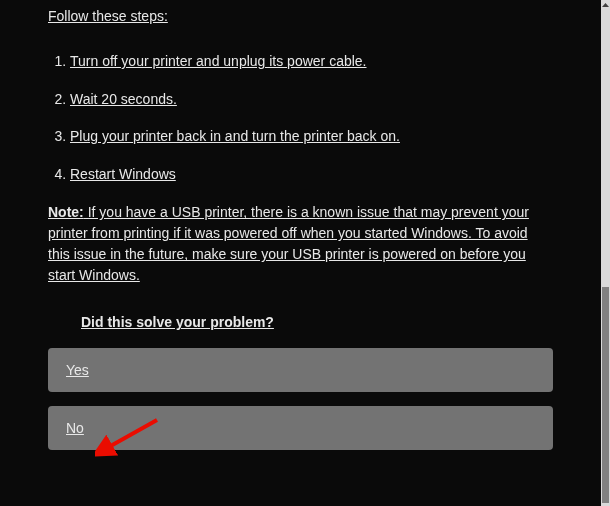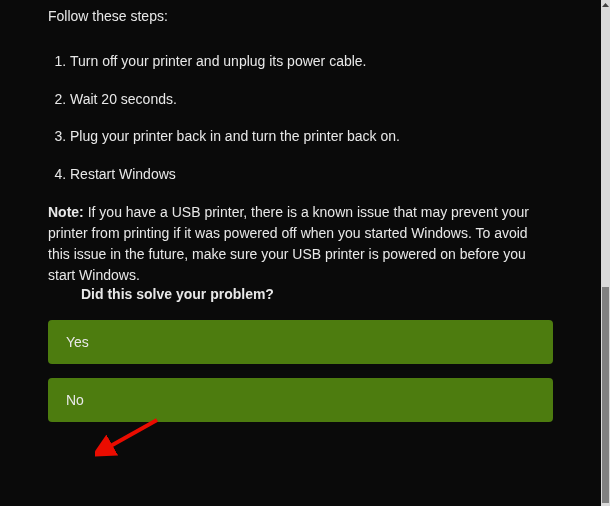--- a/index.html
+++ b/index.html
@@ -15,54 +15,56 @@
       width: 610px;
       height: 506px;
       position: relative;
       overflow: hidden;
     }
     .content-area {
       width: 601px;
       height: 454px;
       overflow-y: auto;
       padding: 8px 0 20px 0;
+      text-decoration: underline;
     }
     .inner {
       padding: 0 48px;
     }
     .intro {
       margin-bottom: 28px;
       font-size: 14px;
     }
     .steps {
       list-style: decimal;
       padding-left: 22px;
     }
     .steps li {
       margin-bottom: 18px;
       font-size: 14px;
       line-height: 1.4;
     }
     .note {
       font-size: 14px;
       line-height: 1.5;
+      margin-bottom: 28px;
     }
     .note-label {
       font-weight: 600;
     }
     .question {
       font-weight: 600;
       font-size: 14px;
       margin-bottom: 18px;
       padding-left: 33px;
     }
     .answer-button {
       display: block;
       width: 100%;
-      background: #4d7c0f;
+      background: #737373;
       color: #e8e8e8;
       border: none;
       text-align: left;
       padding: 14px 18px;
       font-size: 14px;
       font-family: inherit;
       border-radius: 4px;
       margin-bottom: 14px;
       cursor: pointer;
     }

